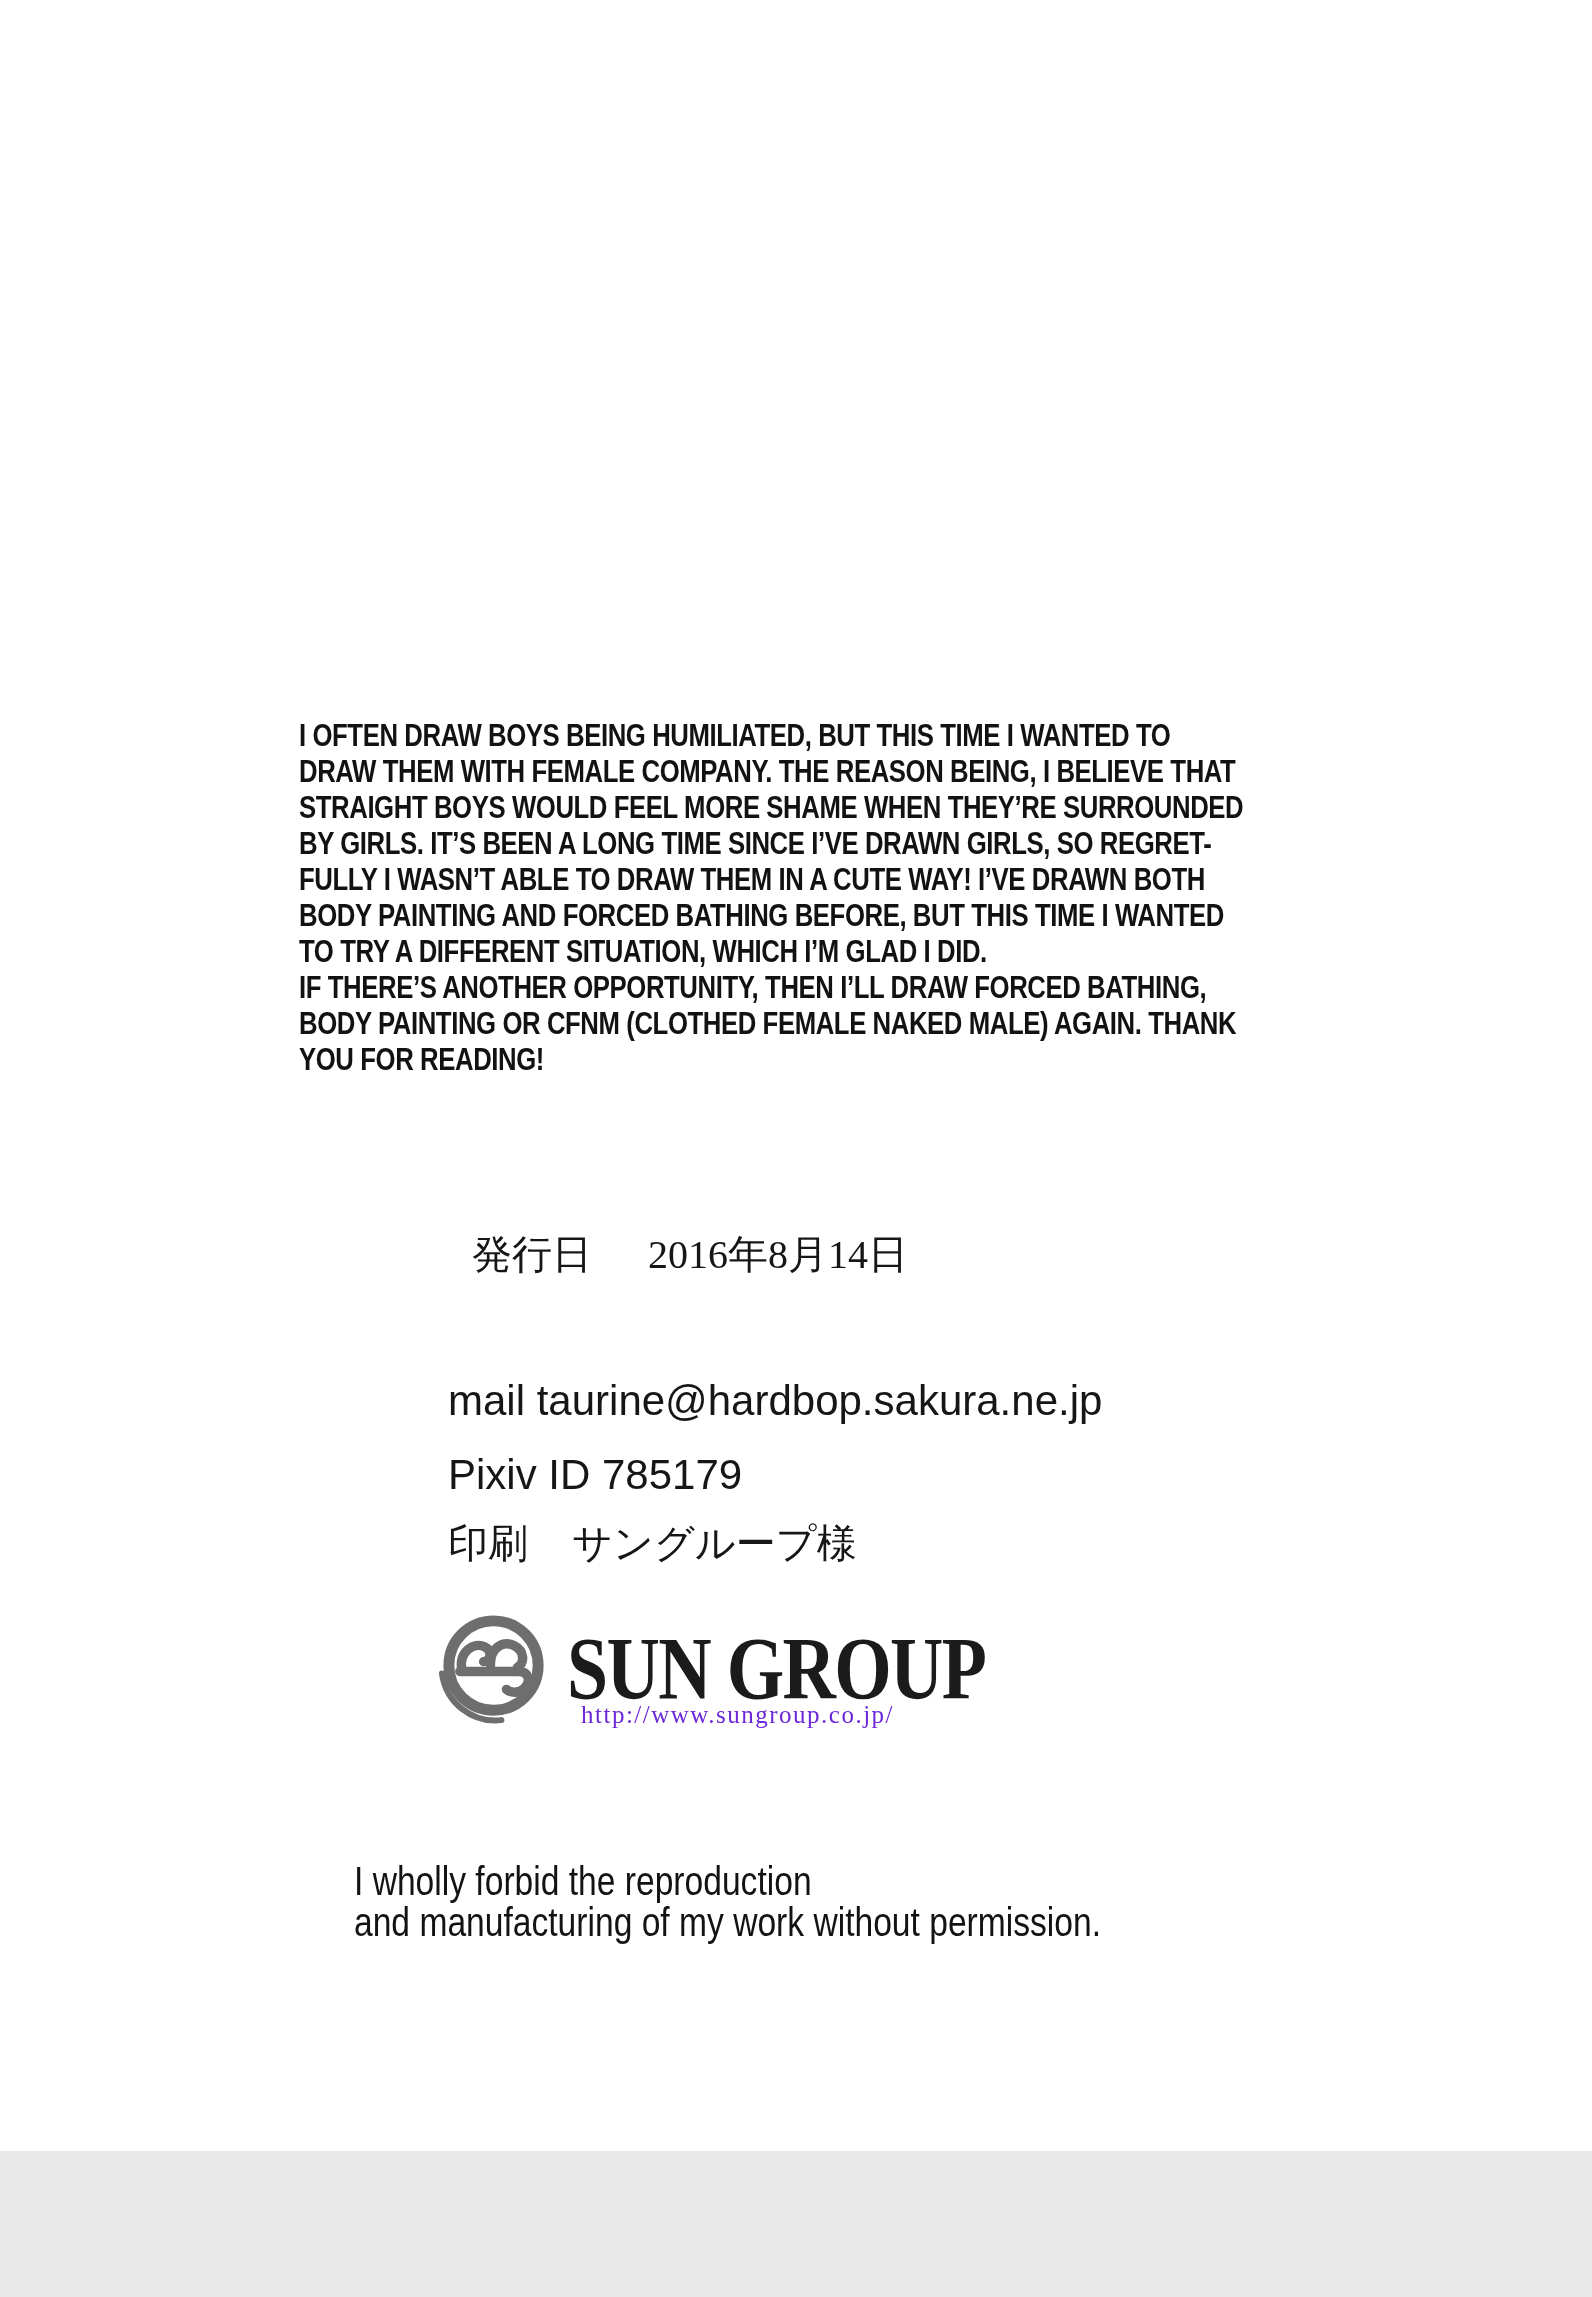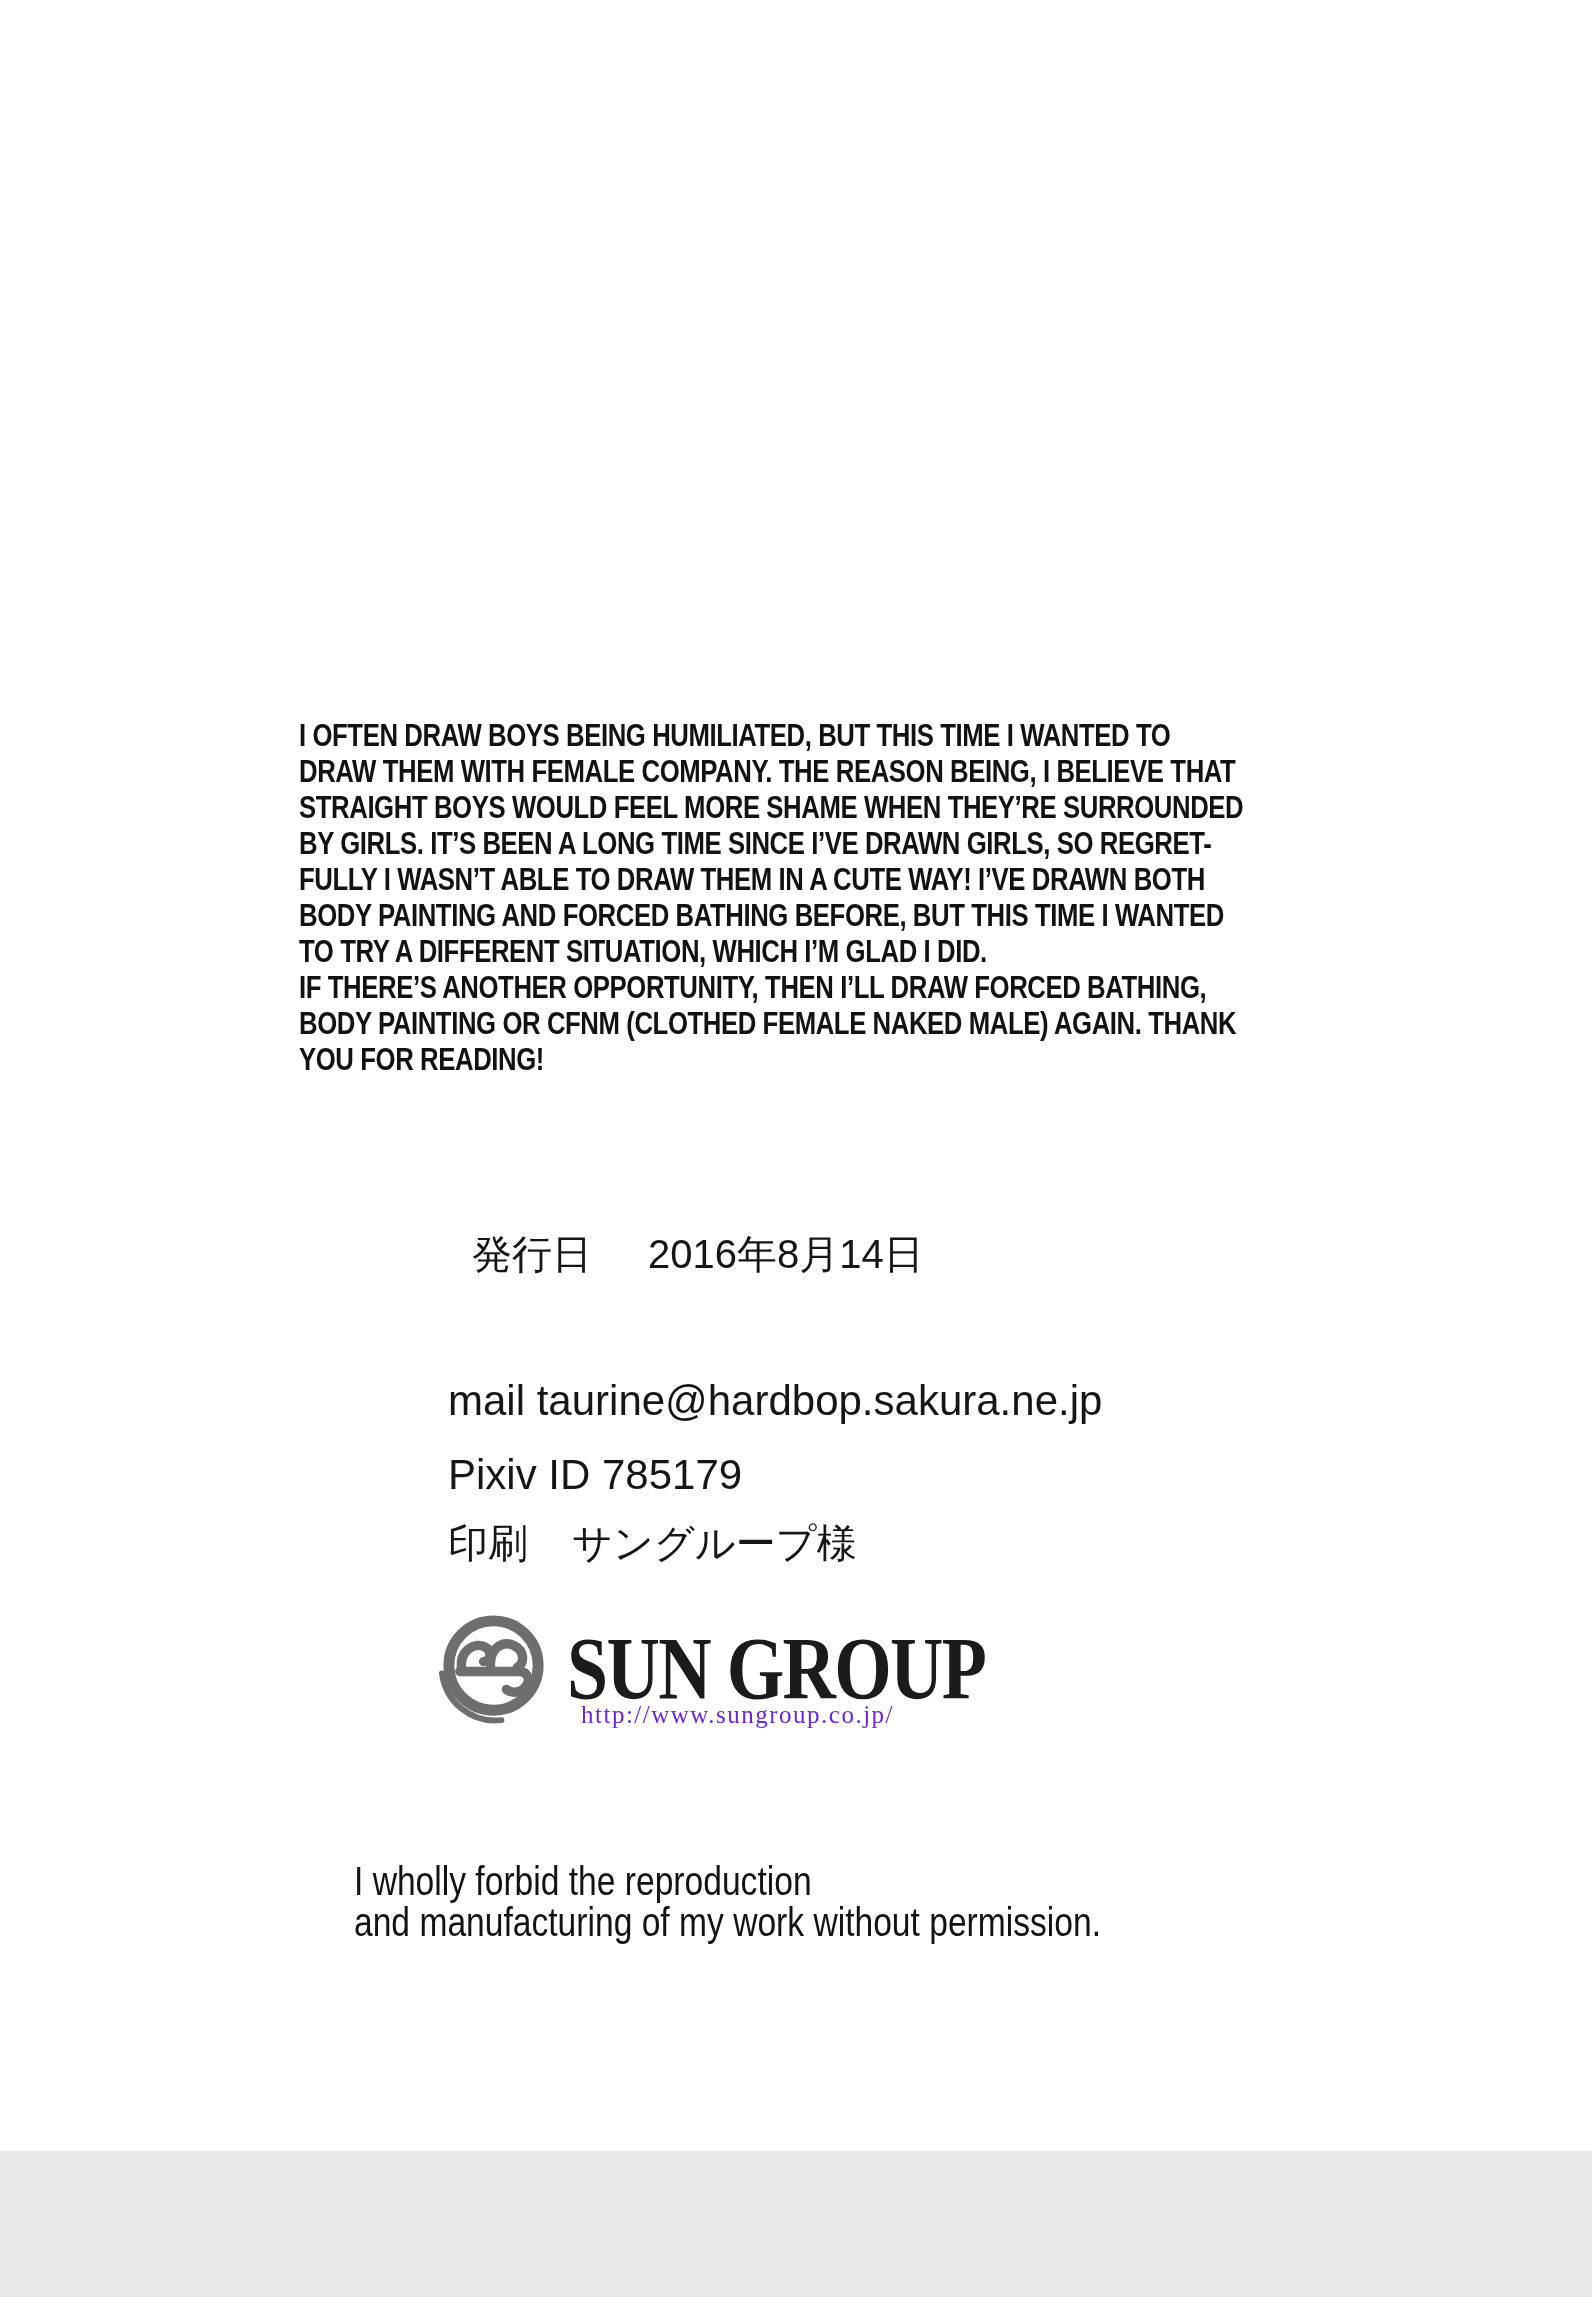--- a/index.html
+++ b/index.html
@@ -35,21 +35,21 @@
   .jline {
     position: absolute;
     left: 448px;
     font-size: 40px;
     line-height: 48px;
     color: #161616;
     white-space: nowrap;
     display: flex;
     align-items: baseline;
   }
-  .jline .gap-lg { margin-left: 56px; }
+  .jline .gap-lg { margin-left: 56px; font-family: Liberation Serif, serif; }
   .jline .gap-md { margin-left: 44px; }
   .jline .note  { margin-left: 26px; font-size: 32px; }
   .c-issue  { top: 1230px; margin-left: 24px; }
   .c-circle { top: 1303px; }
   .c-mail   { top: 1377px; font-size: 42px; justify-content: flex-end; }
   .c-pixiv  { top: 1451px; font-size: 42px; }
   .c-print  { top: 1519px; }
 
   
   .emblem {

